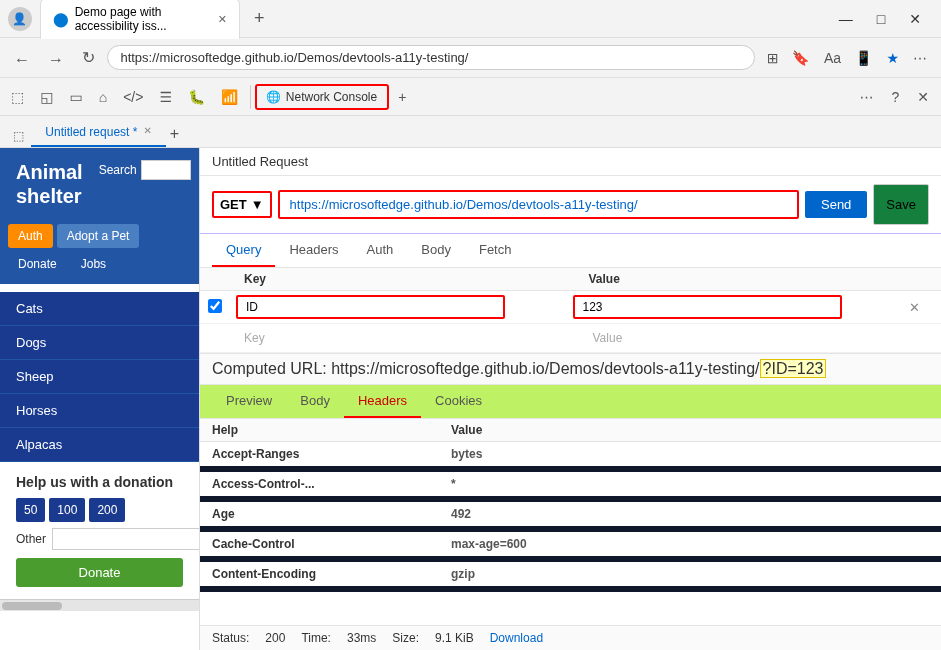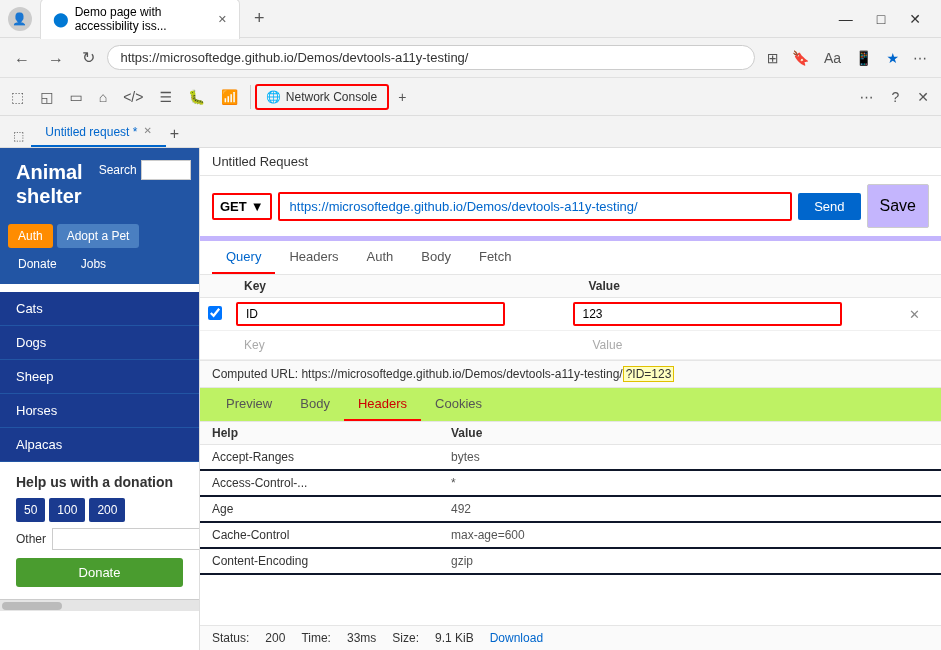--- a/index.html
+++ b/index.html
@@ -228,21 +228,21 @@
       font-size: 13px;
       color: #333;
       border-bottom: 1px solid #e5e5e5;
     }
 
     .nc-request-url-row {
       display: flex;
       align-items: center;
       gap: 6px;
       padding: 8px 12px;
-      border-bottom: 5px solid #c4b5fd;
+      border-bottom: 1px solid #c4b5fd;
     }
     .nc-method-select {
       display: flex;
       align-items: center;
       border: 2px solid red;
       border-radius: 2px;
       padding: 4px 6px;
       font-size: 13px;
       font-weight: bold;
       cursor: pointer;
@@ -260,24 +260,24 @@
     .nc-send-btn {
       background: #0066cc;
       color: #fff;
       border: none;
       padding: 6px 16px;
       font-size: 13px;
       cursor: pointer;
       border-radius: 2px;
     }
     .nc-save-btn {
-      background: #c4b5fd;
+      background: #15803d;
       border: 1px solid #ccc;
       padding: 12px 12px;
-      font-size: 16px;
+      font-size: 13px;
       cursor: pointer;
       border-radius: 2px;
     }
 
     
     .nc-request-tabs {
       display: flex;
       padding: 0 12px;
       border-bottom: 1px solid #e5e5e5;
     }
@@ -338,21 +338,21 @@
       font-size: 12px;
       width: 80%;
     }
     .param-key-placeholder, .param-value-placeholder {
       color: #aaa;
       font-size: 12px;
       padding: 3px 8px;
     }
     .nc-computed-url {
       padding: 6px 12px;
-      font-size: 12px;
+      font-size: 16px;
       color: #333;
       background: #fafafa;
       border-bottom: 1px solid #e5e5e5;
     }
     .nc-computed-url .highlight { background: #ffffc0; border: 1px solid #e0c000; padding: 0 2px; }
 
     
     .nc-response-tabs {
       display: flex;
       padding: 0 12px;
@@ -387,21 +387,22 @@
       background: #fafafa;
       position: sticky;
       top: 0;
     }
     .nc-headers-header .hcol-name { flex: 1; }
     .nc-headers-header .hcol-value { flex: 2; }
     .nc-header-row {
       display: flex;
       padding: 5px 12px;
       font-size: 12px;
-      border-bottom: 2px solid #0f172a;
+      border-bottom: 6px solid #0f172a;
+      font-weight: bold;
     }
     .nc-header-row .hcol-name { flex: 1; color: #333; }
     .nc-header-row .hcol-value { flex: 2; color: #555; }
 
     
     .nc-status-bar {
       display: flex;
       align-items: center;
       padding: 5px 12px;
       border-top: 1px solid #e5e5e5;

